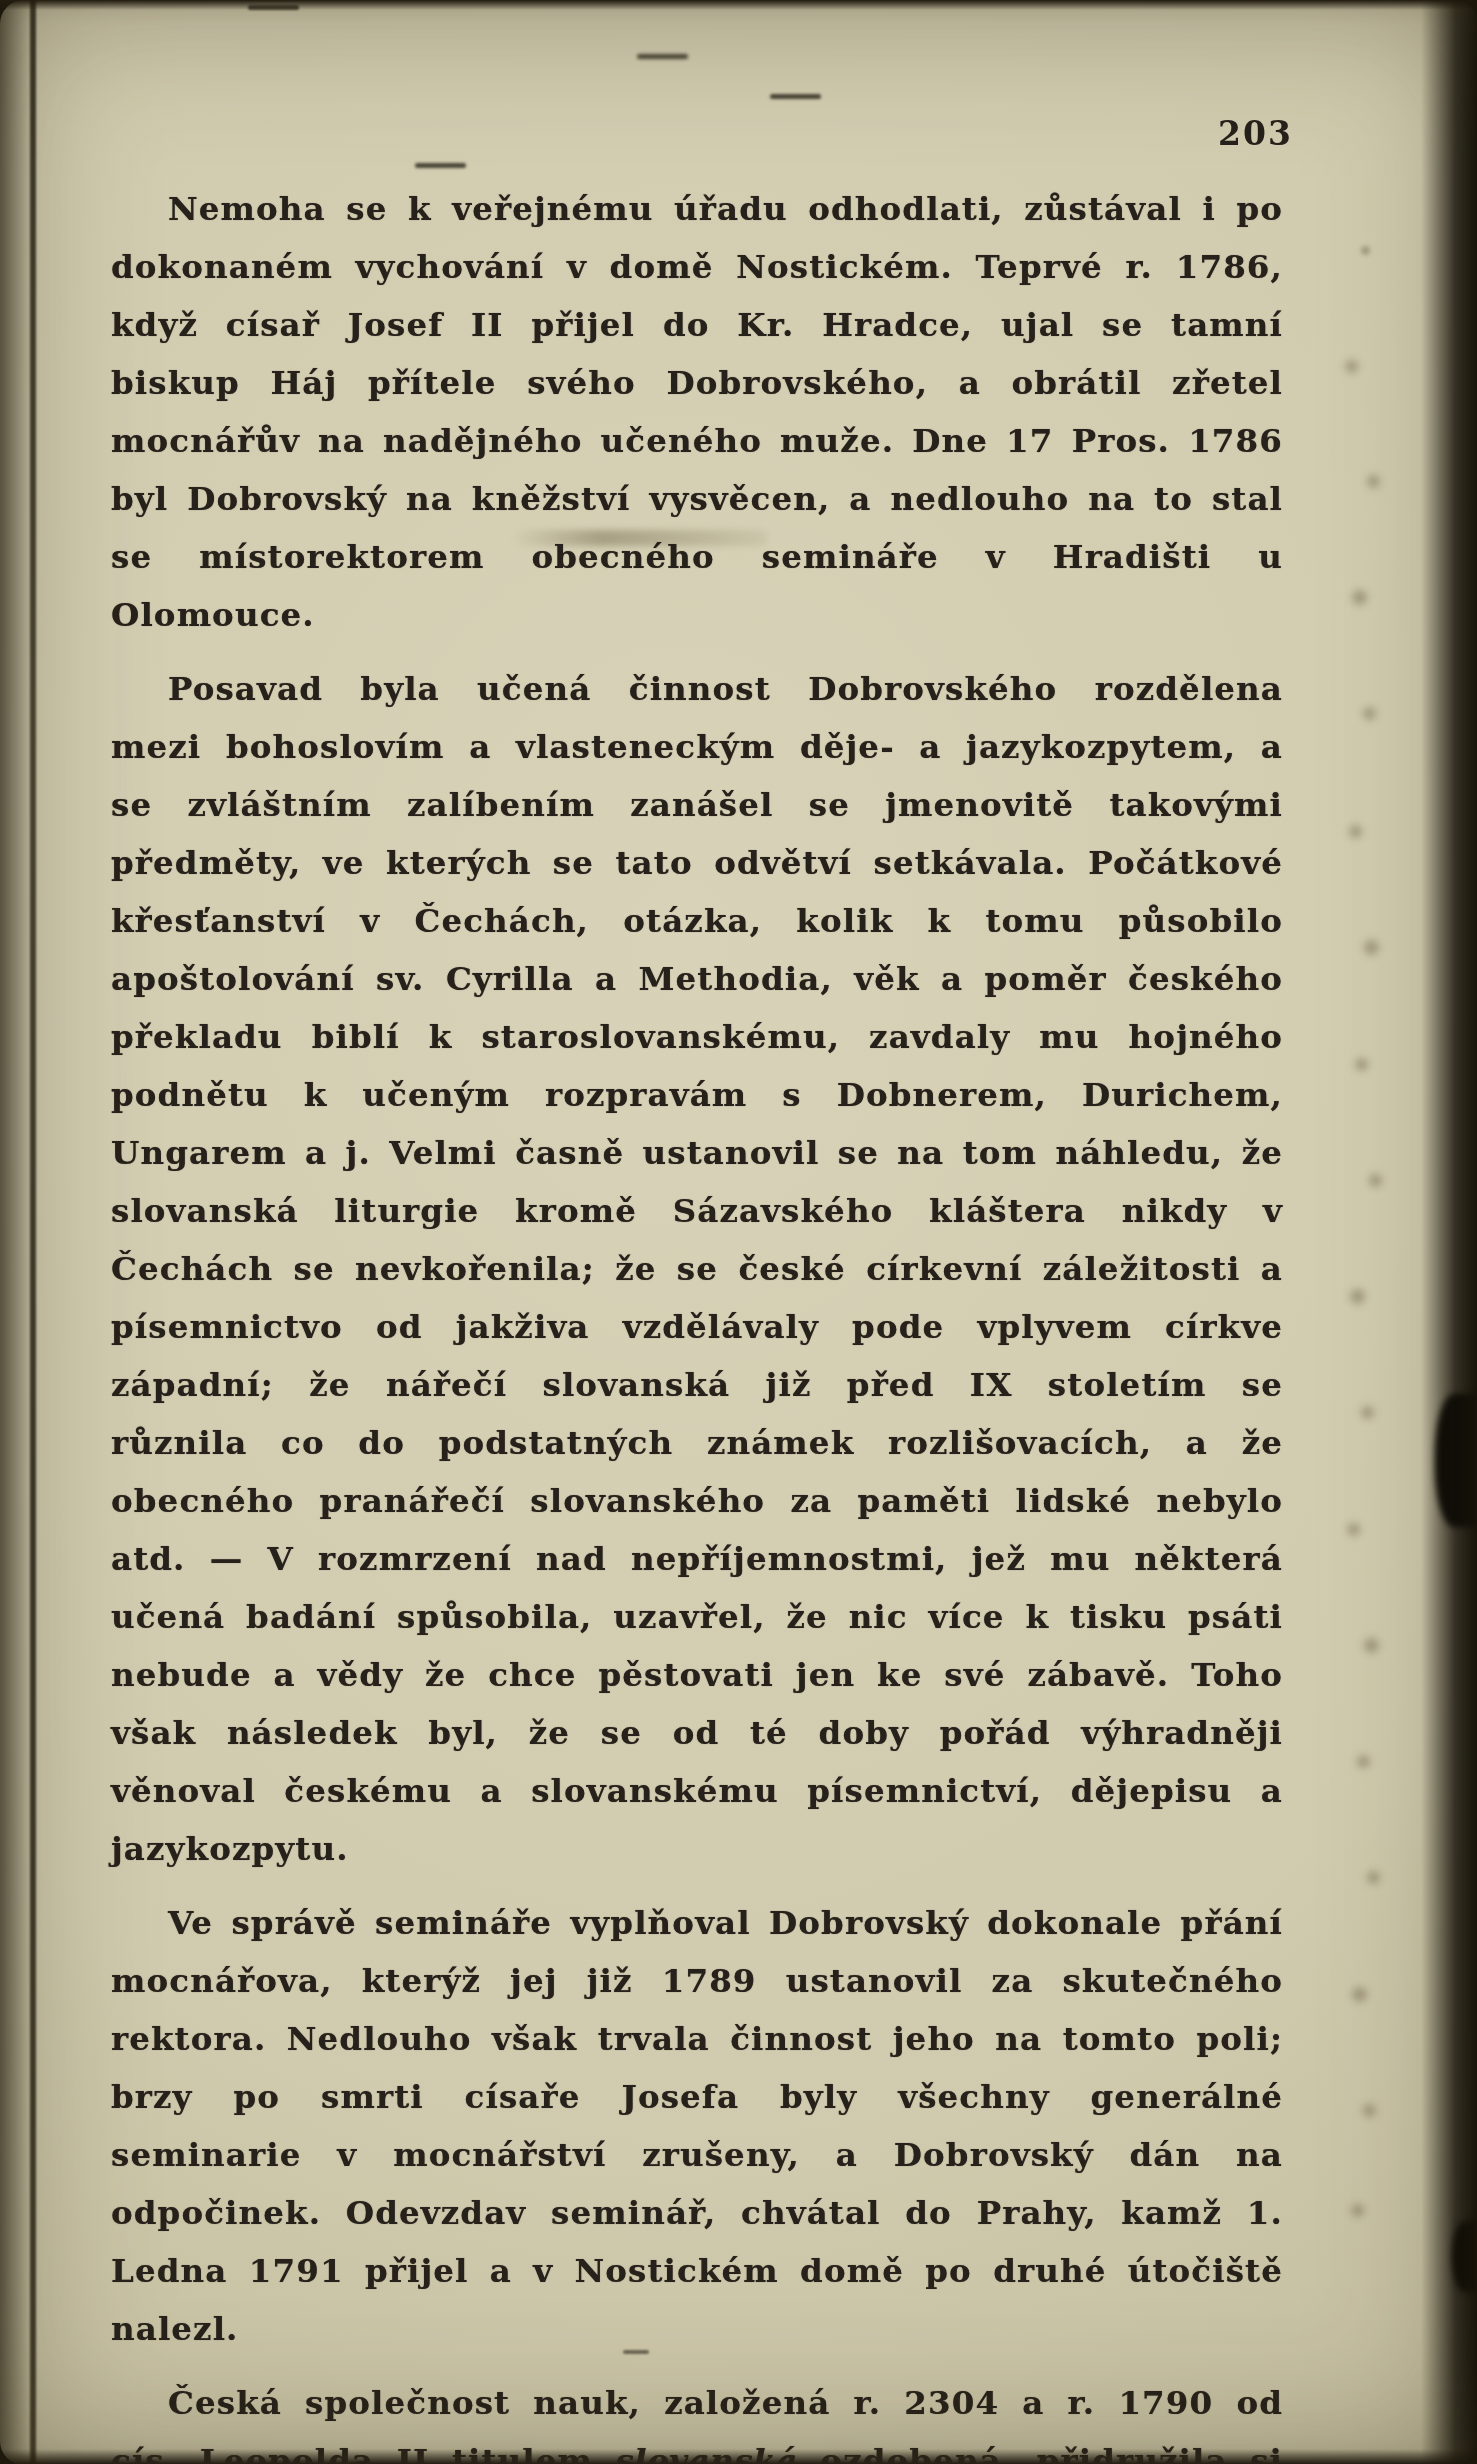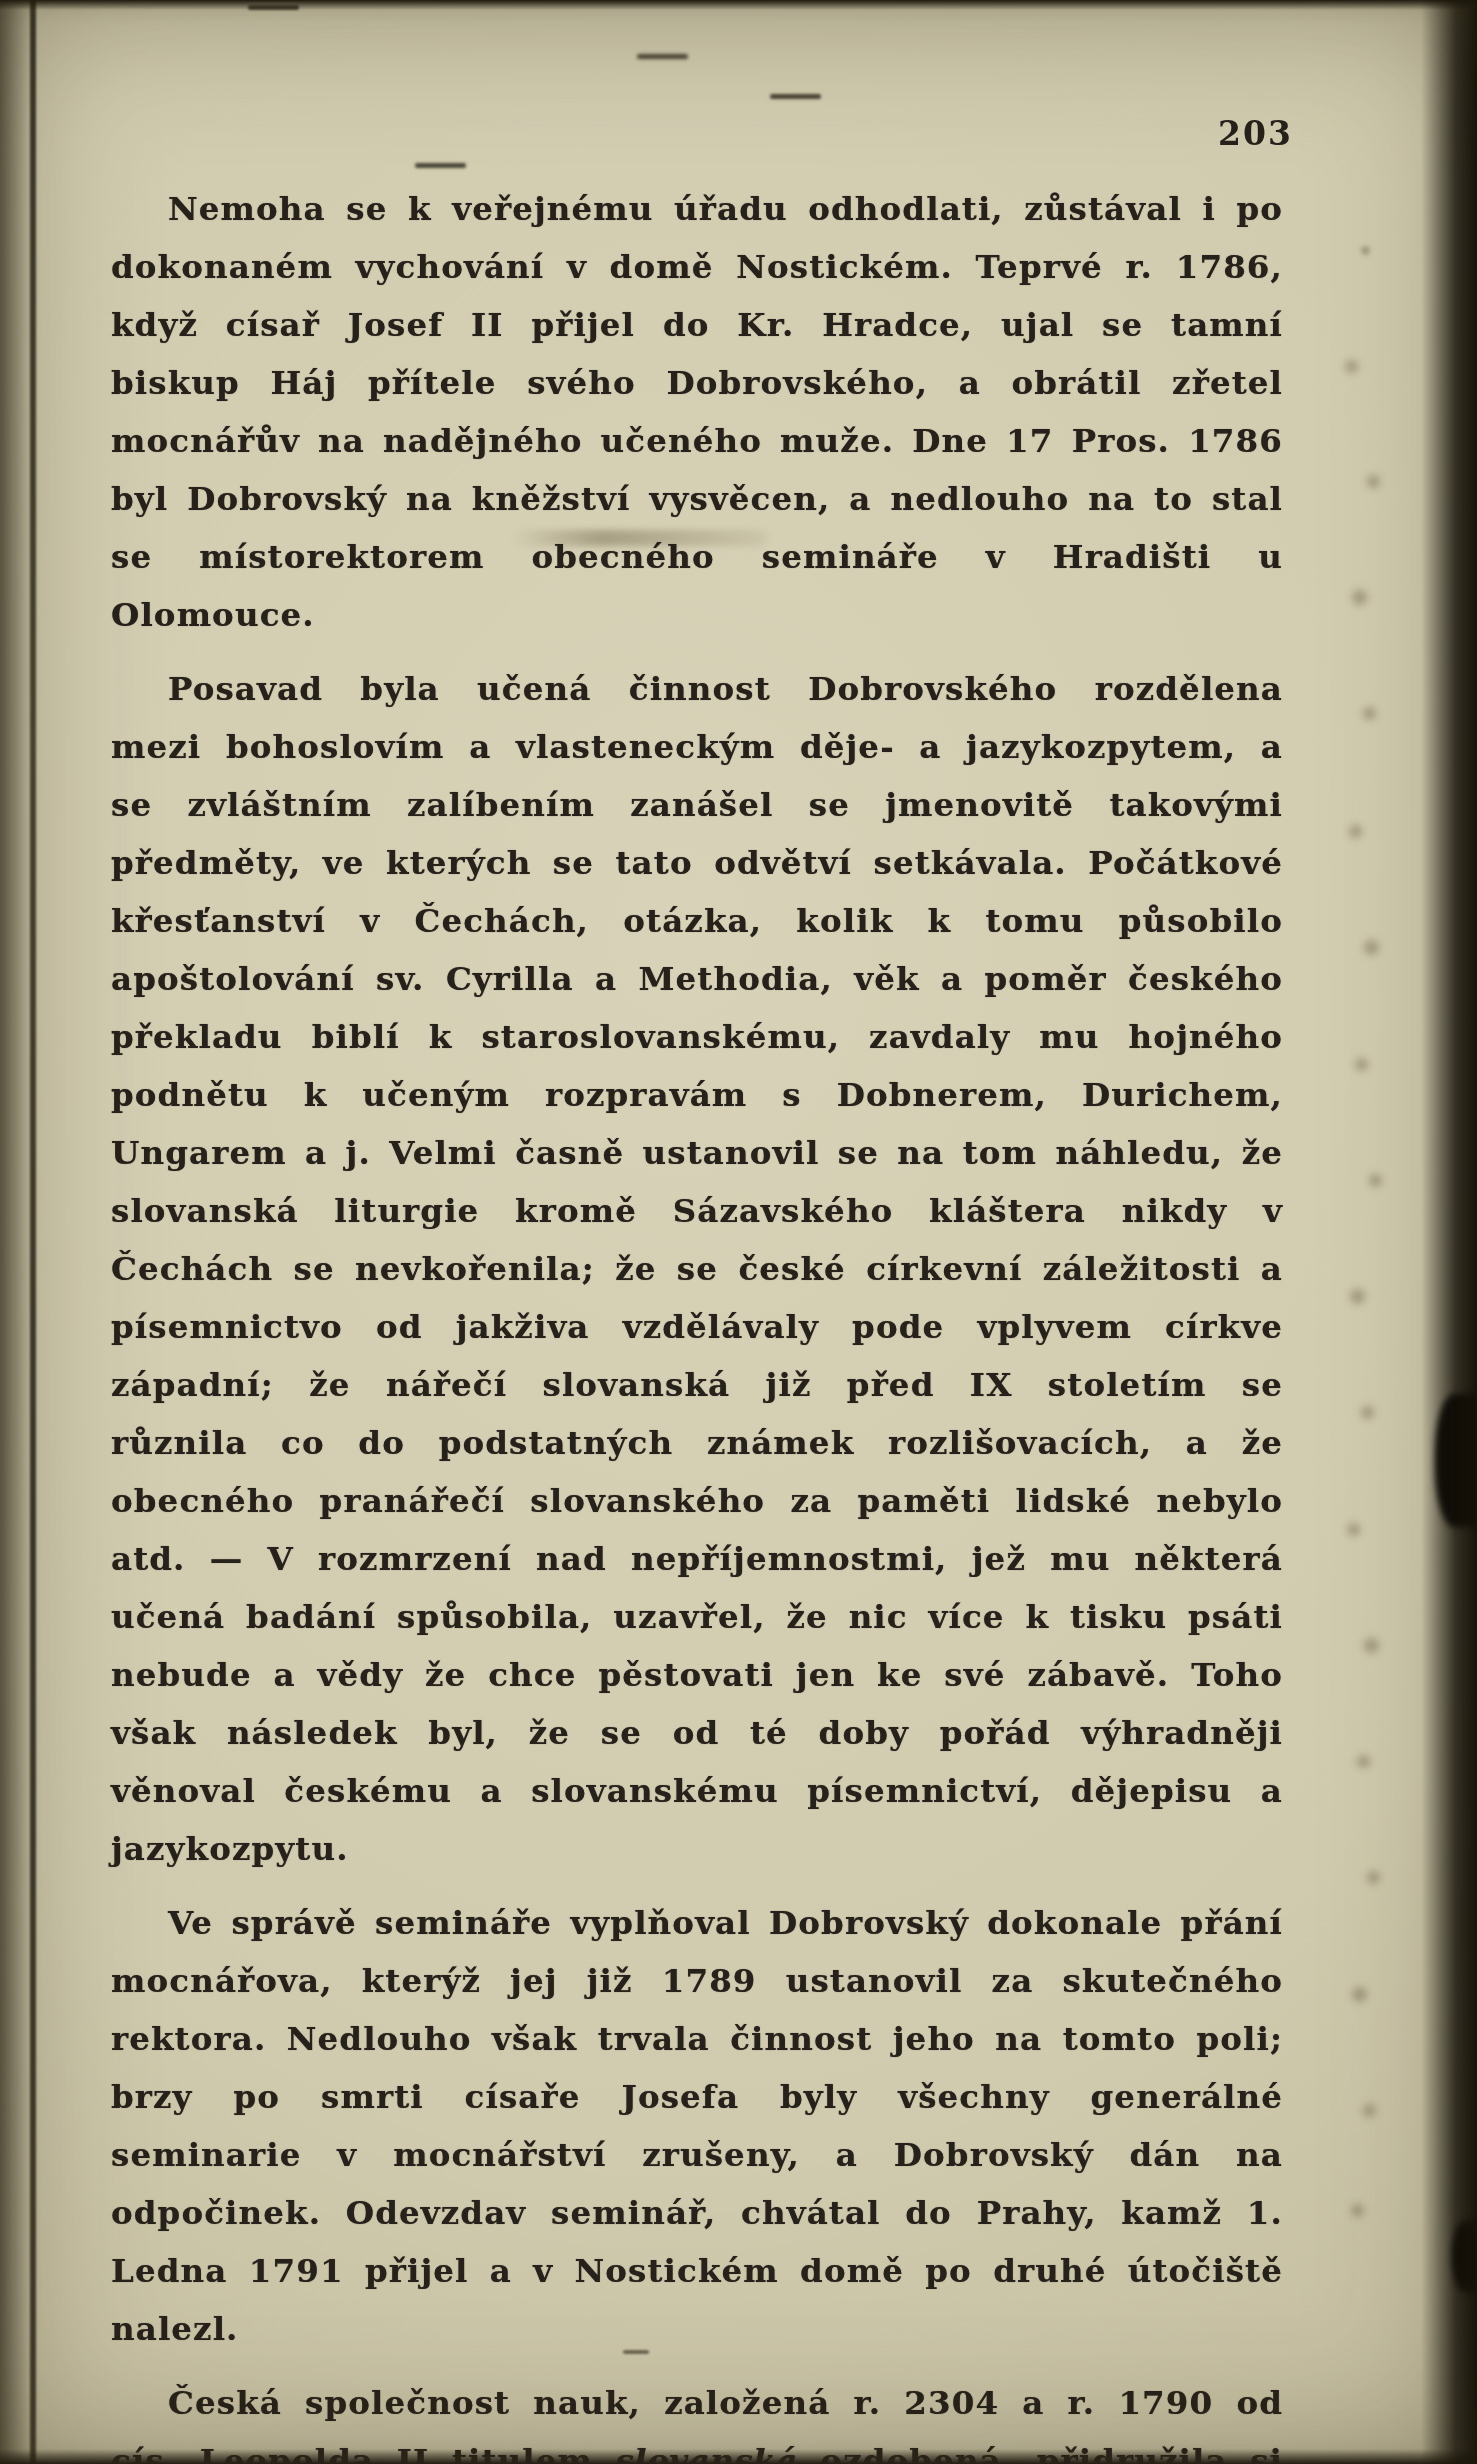--- a/index.html
+++ b/index.html
@@ -9,20 +9,21 @@
   html,body{margin:0;padding:0;}
   body{
     width:1478px;height:2465px;
     background:#0b0a07;
     position:relative;overflow:hidden;
     font-family:"DejaVu Serif", serif;
   }
   .scan{
     position:absolute;inset:0;
     background:radial-gradient(120% 90% at 46% 38%, #d8d2b8 0%, #d0caae 55%, #c2bb9c 85%, #b0a887 100%);
+    border-radius:24px;
   }
   
   .edge-top{position:absolute;top:0;left:0;right:0;height:9.9px;
     background:linear-gradient(#1a1710, rgba(26,23,16,0));}
   .edge-bottom{position:absolute;bottom:0;left:0;right:0;height:15.8px;
     background:linear-gradient(rgba(20,17,10,0), #12100a);}
   .edge-left-shade{position:absolute;top:0;bottom:0;left:0;width:33px;
     background:linear-gradient(90deg, rgba(24,20,10,.55), rgba(24,20,10,0));}
   .fold-line{position:absolute;top:0;bottom:0;left:29.6px;width:6.9px;
     background:linear-gradient(180deg,#171309 0%, #2a2414 30%, #171309 62%, #231d0e 100%);

